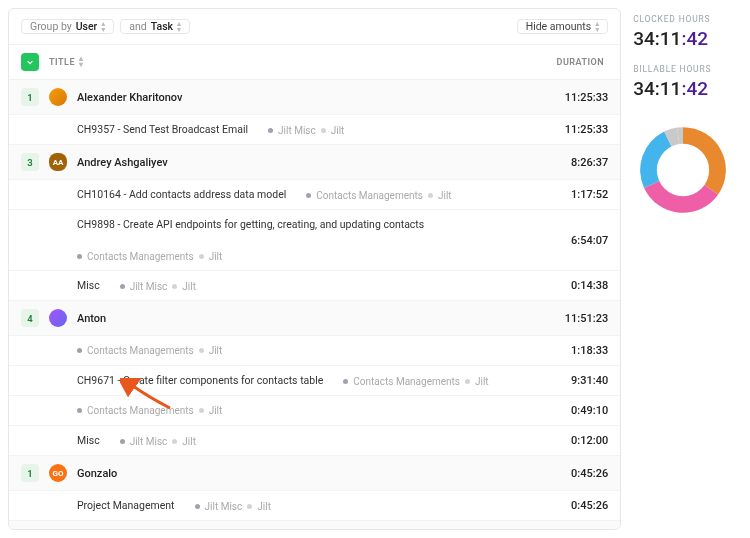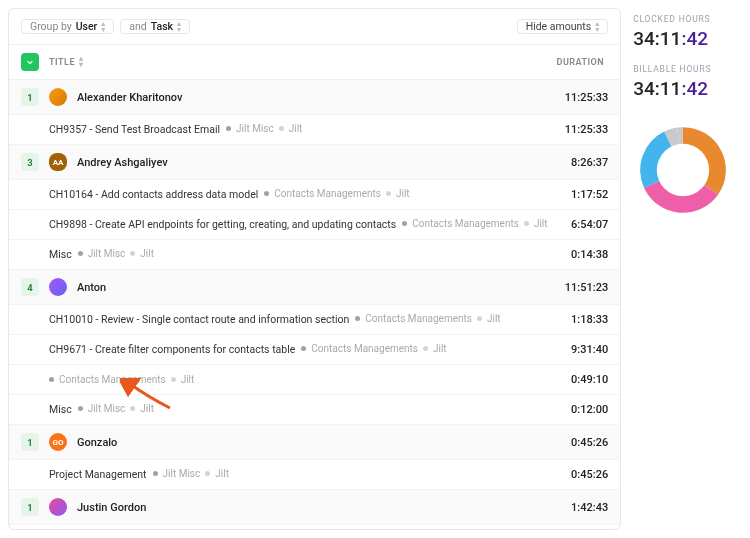--- a/index.html
+++ b/index.html
@@ -20,21 +20,21 @@
 .row { display: flex; align-items: center; padding: 8px 12px; gap: 10px; border-bottom: 1px solid #f3f3f3; }
 .row.user-row { background: #fafafa; }
 .avatar { width: 18px; height: 18px; border-radius: 50%; display: flex; align-items: center; justify-content: center; font-size: 8px; font-weight: 700; color: #fff; flex-shrink: 0; }
 .av1 { background: linear-gradient(135deg,#f59e0b,#d97706); }
 .av2 { background: #a16207; border-radius: 8px; }
 .av3 { background: linear-gradient(135deg,#a855f7,#6366f1); }
 .av4 { background: #f97316; }
 .av5 { background: linear-gradient(135deg,#ec4899,#8b5cf6); }
 .name { font-size: 11px; font-weight: 500; color: #222; }
 .task-title { font-size: 10.5px; color: #333; }
-.task-line { display: flex; align-items: flex-start; gap: 6px; flex-wrap: wrap; }
+.task-line { display: flex; align-items: flex-end; gap: 20px; flex-wrap: wrap; margin-left: 28px; }
 .meta { font-size: 10px; color: #aaa; display: flex; align-items: center; gap: 5px; }
 .dot { width: 5px; height: 5px; border-radius: 50%; background: #d1d5db; display: inline-block; }
 .dot.g { background: #9ca3af; }
 .duration { margin-left: auto; font-size: 11px; font-weight: 500; color: #222; white-space: nowrap; }
 .task-row .badge-slot { width: 18px; flex-shrink: 0; }
 .side { width: 130px; padding: 14px 12px; }
 .stat-label { font-size: 8.5px; letter-spacing: 0.8px; color: #9ca3af; text-transform: uppercase; margin-bottom: 3px; }
 .stat-val { font-size: 19px; font-weight: 500; color: #222; margin-bottom: 14px; }
 .stat-val .dim { color: #4c1d95; }
 .donut { width: 100px; height: 100px; margin-top: 6px; }
@@ -145,21 +145,20 @@
       </div>
       <div class="row user-row">
         <div class="badge">4</div>
         <div class="avatar av3"></div>
         <div class="name">Anton</div>
         <div class="duration">11:51:23</div>
       </div>
       <div class="row task-row">
         <div class="badge-slot"></div>
         <div class="task-line">
-          <span class="task-title">CH10010 - Review - Single contact route and information section</span>
           <span class="meta">
             <span class="dot g"></span>
             <span>Contacts Managements</span>
             <span class="dot "></span>
             <span>Jilt</span>
           </span>
         </div>
         <div class="duration">1:18:33</div>
       </div>
       <div class="row task-row">

